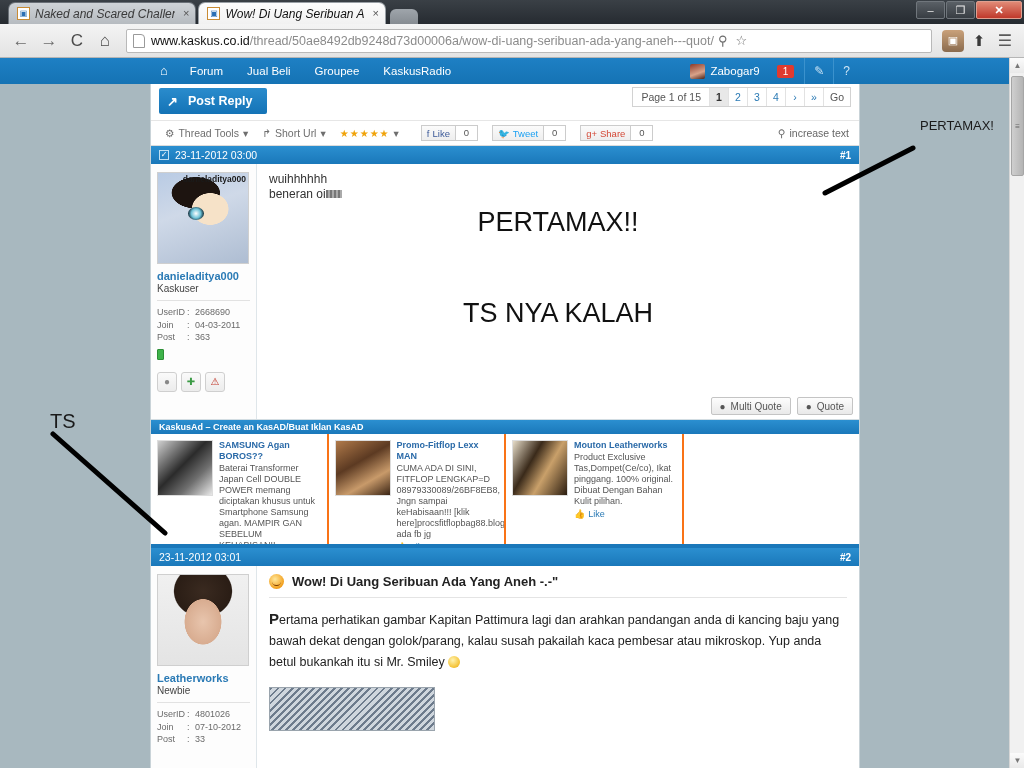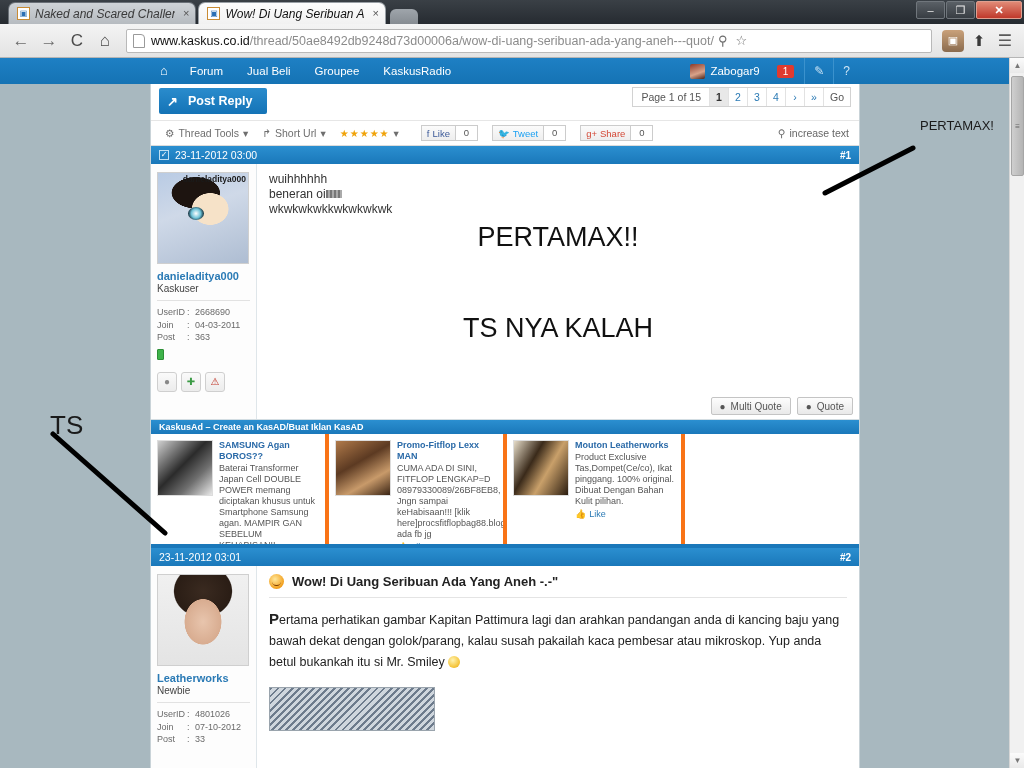--- a/index.html
+++ b/index.html
@@ -354,21 +354,21 @@
   
   .adhead {
     height: 14px;
     background: linear-gradient(180deg,#2b8fd0 0%,#1a78ba 100%);
     color: #fff; font-size: 9px; font-weight: bold;
     display: flex; align-items: center; padding: 0 8px;
   }
   .adrow { display: flex; background: #fff; height: 114px; border-bottom: 4px solid #1a78ba; }
   .adcell {
     flex: 1 1 0; display: flex; padding: 6px 6px 0 6px;
-    border-right: 4px solid #f97316; overflow: hidden;
+    border-right: 2px solid #f97316; overflow: hidden;
   }
   .adcell.empty { border-right: none; }
   .adthumb {
     width: 56px; height: 56px; flex: 0 0 56px; margin-right: 6px;
     border: 1px solid #ddd;
   }
   .ad1thumb { background: linear-gradient(135deg,#cfcfcf 0%,#2b2b2b 45%,#6e6e6e 70%,#e9e9e9 100%); }
   .ad2thumb { background: linear-gradient(150deg,#b07a4a 0%,#5c3a22 40%,#c89a6a 70%,#3a2414 100%); }
   .ad3thumb { background: linear-gradient(120deg,#e6dcc8 0%,#3a2a1a 35%,#c9a06a 60%,#2b1d10 100%); }
   .adtxt { flex: 1; min-width: 0; }
@@ -429,21 +429,21 @@
     border: 1px solid #a6a6a6; border-radius: 2px;
     display: flex; align-items: center; justify-content: center;
     color: #666; font-size: 8px;
   }
   .sb-down { position: absolute; bottom: 0; left: 0; }
   .annot-text {
     position: absolute;
     font-size: 13px; color: #1a1a1a;
     font-family: "Liberation Sans", sans-serif;
   }
-  .annot-text.ts { font-size: 26px; }
+  .annot-text.ts { font-size: 20px; }
   svg.annot-svg { position: absolute; left: 0; top: 0; width: 1024px; height: 768px; }
 </style>
 </head>
 <body>
 
 <div class="browser">
 
   <div class="titlebar">
     <div class="tabstrip">
 
@@ -602,21 +602,20 @@
           <div class="ubtns">
             <div class="ubtn">●</div>
             <div class="ubtn green">✚</div>
             <div class="ubtn red">⚠</div>
           </div>
         </div>
 
         <div class="postbody">
           <div class="msg-line">wuihhhhhh</div>
           <div class="msg-line"><span>beneran oi</span><span class="censored"></span></div>
-          <div class="msg-line">wkwkwkwkkwkwkwkwk</div>
 
           <div class="big-text" style="margin-top:0">PERTAMAX!!</div>
           <div class="big-text">TS NYA KALAH</div>
 
           <div class="quote-row">
             <div class="qbtn">
               <span>●</span>
               <span>Multi Quote</span>
             </div>
             <div class="qbtn">

